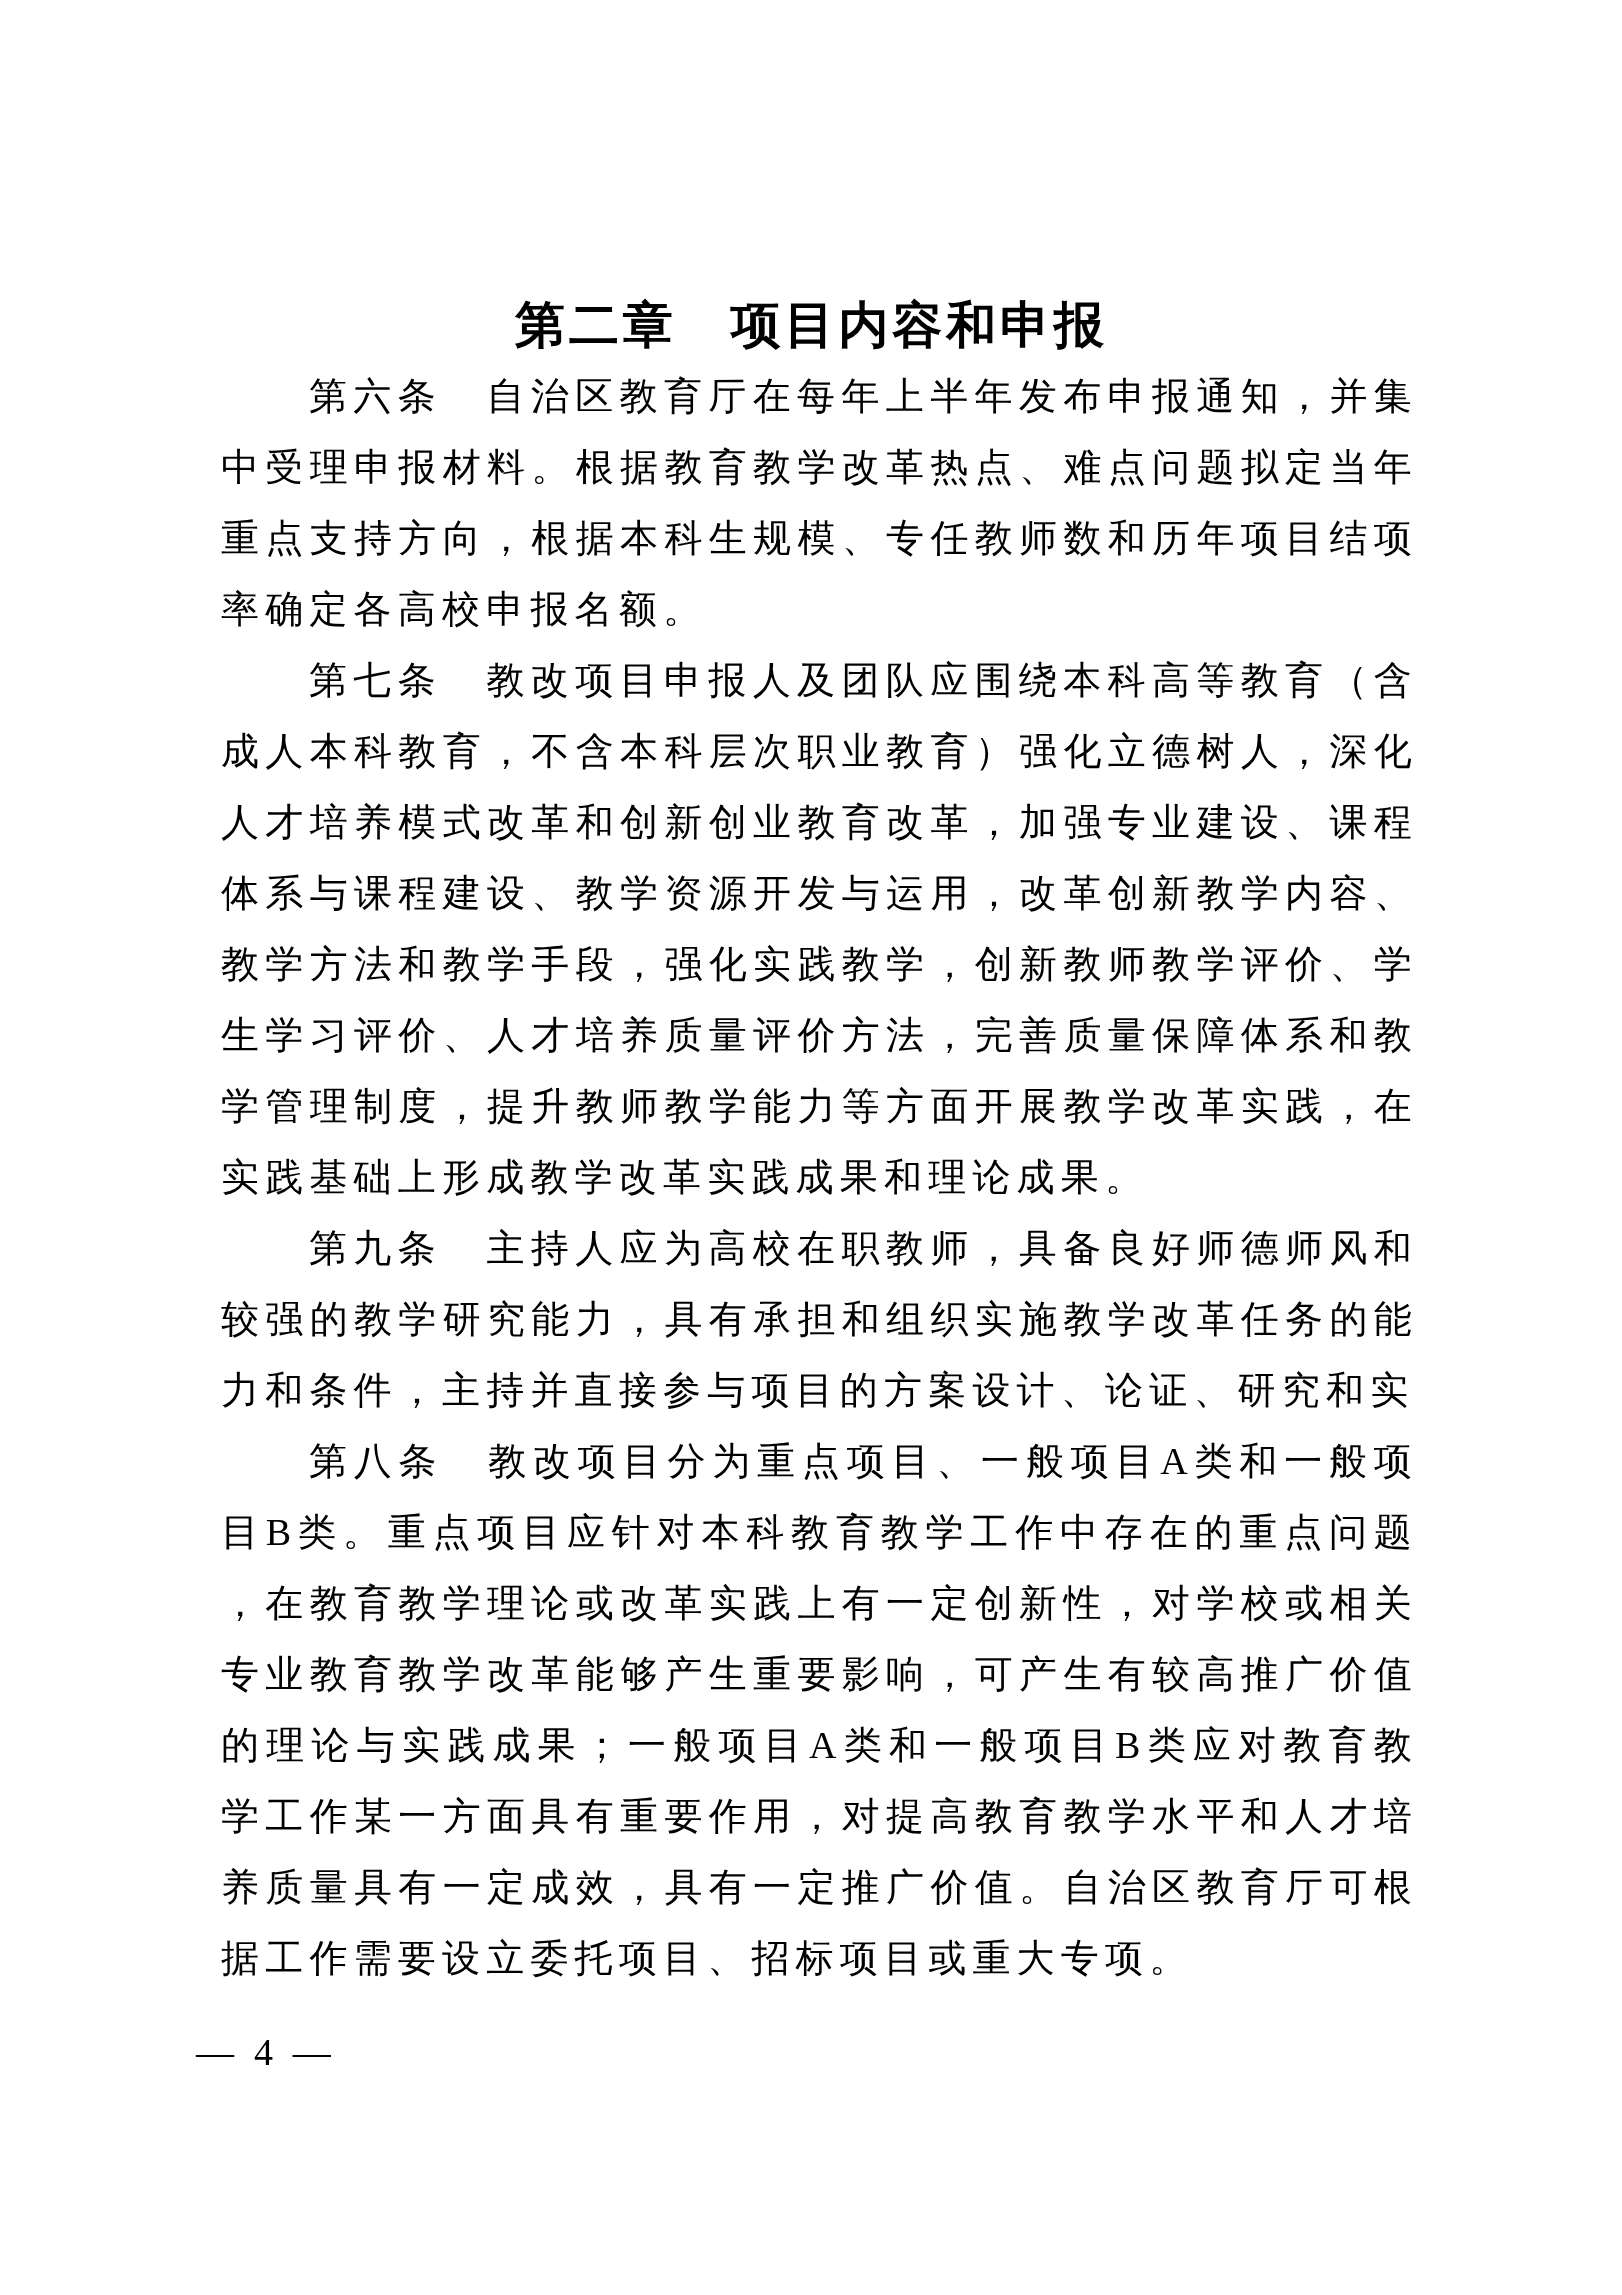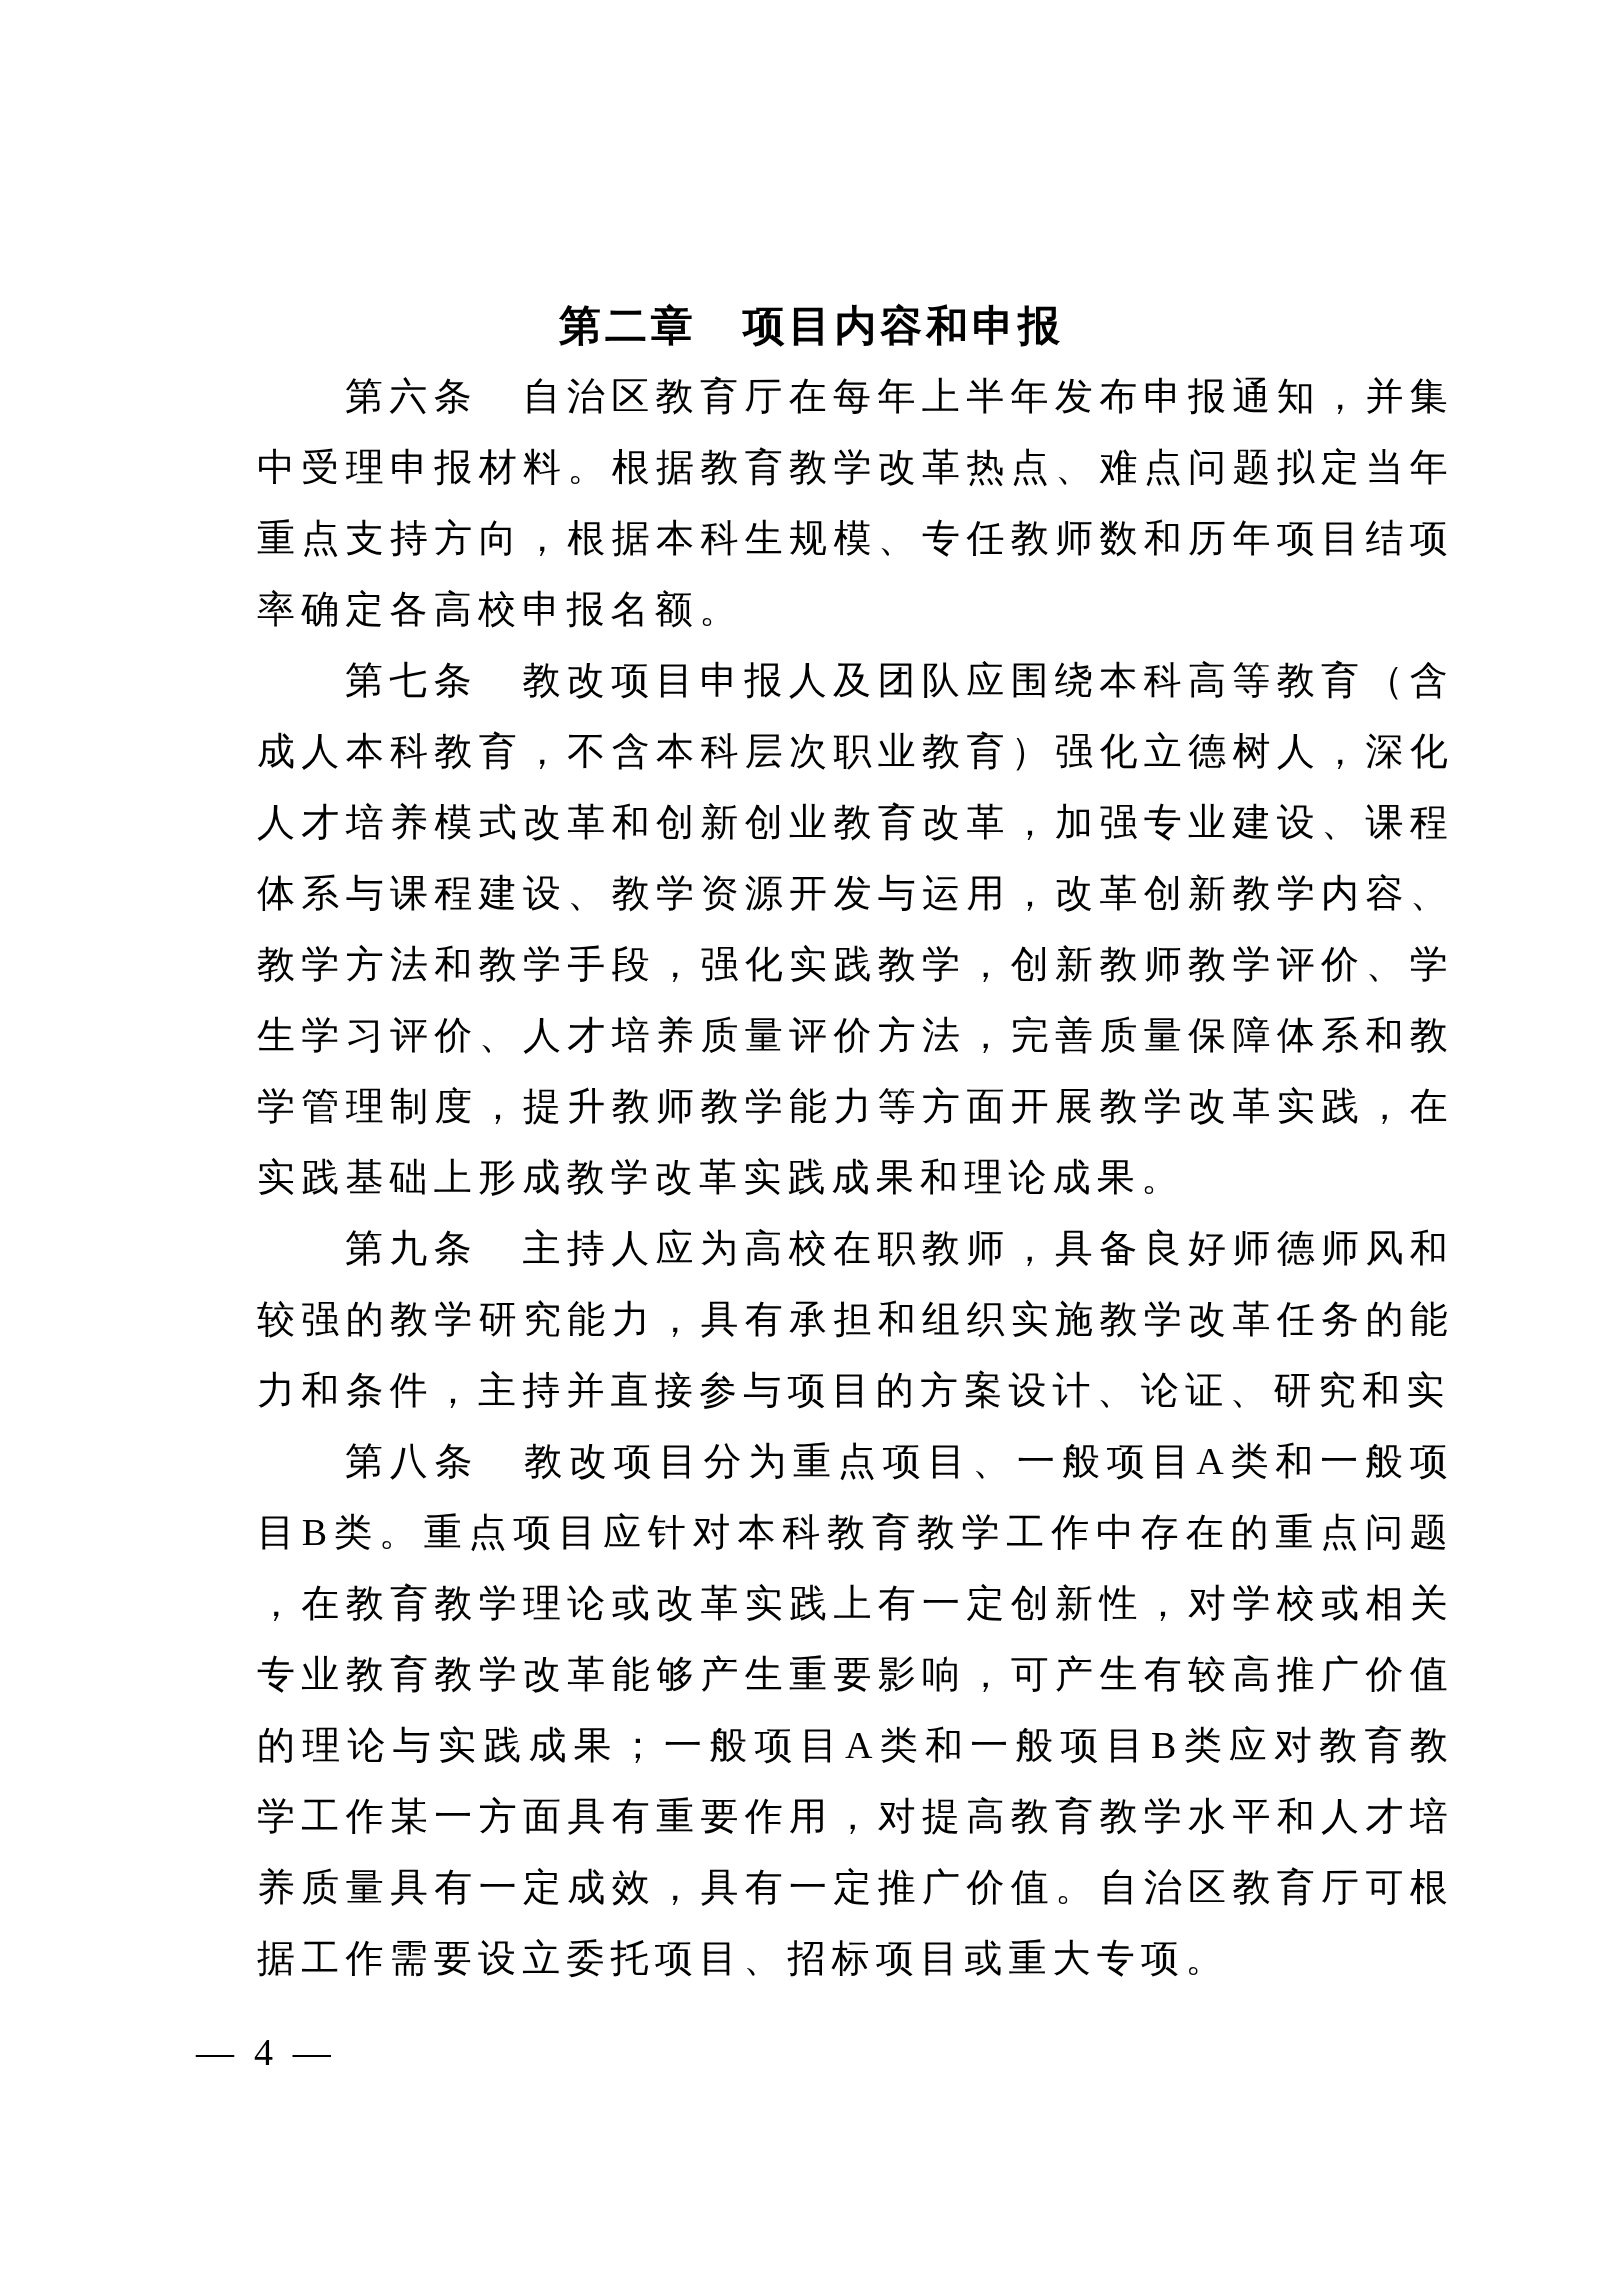--- a/index.html
+++ b/index.html
@@ -18,38 +18,37 @@
       background: #ffffff;
     }
     .chapter-heading {
       position: absolute;
       top: 293px;
       left: 0;
       width: 1623px;
       text-align: center;
       font-family: "Liberation Sans", "DejaVu Sans", sans-serif;
       font-weight: bold;
-      font-size: 42px;
+      font-size: 50px;
       line-height: 65px;
       letter-spacing: 3.9px;
       white-space: pre;
     }
     .document-body {
       position: absolute;
       top: 361px;
       left: 221px;
       width: 1197px;
       font-size: 38px;
       line-height: 71px;
       letter-spacing: 6.2px;
       text-align: justify;
       text-justify: inter-ideograph;
       word-break: break-all;
       line-break: anywhere;
-      margin-left: 36px;
     }
     .document-body p {
       margin: 0;
       padding: 0;
       text-indent: 88px;
     }
     .page-footer {
       position: absolute;
       top: 2031px;
       left: 196px;

